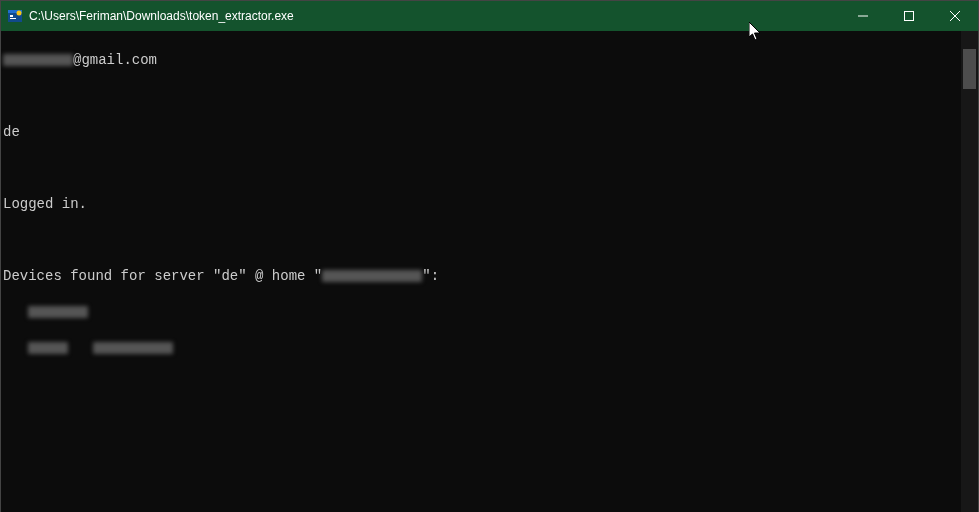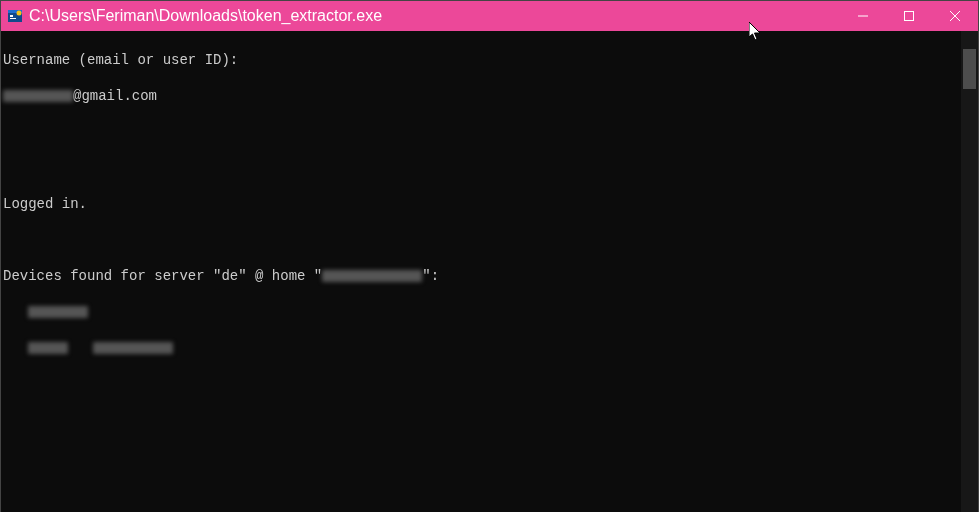--- a/index.html
+++ b/index.html
@@ -5,25 +5,25 @@
   * { margin: 0; padding: 0; box-sizing: border-box; }
   html, body { width: 979px; height: 512px; overflow: hidden; background: #1a1a1a; }
   .window {
     width: 979px; height: 512px;
     border: 1px solid #444;
     display: flex; flex-direction: column;
     background: #000;
   }
   .titlebar {
     height: 30px;
-    background: #ec4899;
+    background: #14532d;
     display: flex; align-items: center;
     color: #fff;
     font-family: "Segoe UI", Arial, sans-serif;
-    font-size: 16px;
+    font-size: 12px;
     user-select: none;
   }
   .titlebar .icon {
     width: 16px; height: 16px;
     margin: 0 6px;
     display: inline-flex; align-items: center; justify-content: center;
   }
   .titlebar .title { flex: 0 0 auto; padding-right: 8px; }
   .titlebar .spacer { flex: 1; }
   .winbtn {
@@ -102,23 +102,23 @@
     <div class="winbtn close">
       <svg width="10" height="10" viewBox="0 0 10 10">
           <line x1="0" y1="0" x2="10" y2="10" stroke="#fff" stroke-width="1"></line>
           <line x1="10" y1="0" x2="0" y2="10" stroke="#fff" stroke-width="1"></line>
         </svg>
     </div>
   </div>
 
   <div class="client">
     <div class="terminal">
-<span class="line">Username (email or user ID):</span>
 <span class="line"><span class="redact" style="width:70px"></span><span>@gmail.com</span></span>
 <span class="line"></span>
+<span class="line">de</span>
 <span class="line"></span>
 <span class="line">Logged in.</span>
 <span class="line"></span>
 <span class="line"><span>Devices found for server "de" @ home "</span><span class="redact" style="width:100px"></span><span>":</span></span>
 <span class="line">   <span class="redact" style="width:60px"></span></span>
 <span class="line">   <span class="redact" style="width:40px"></span>   <span class="redact" style="width:80px"></span></span>
 
 
 
 

